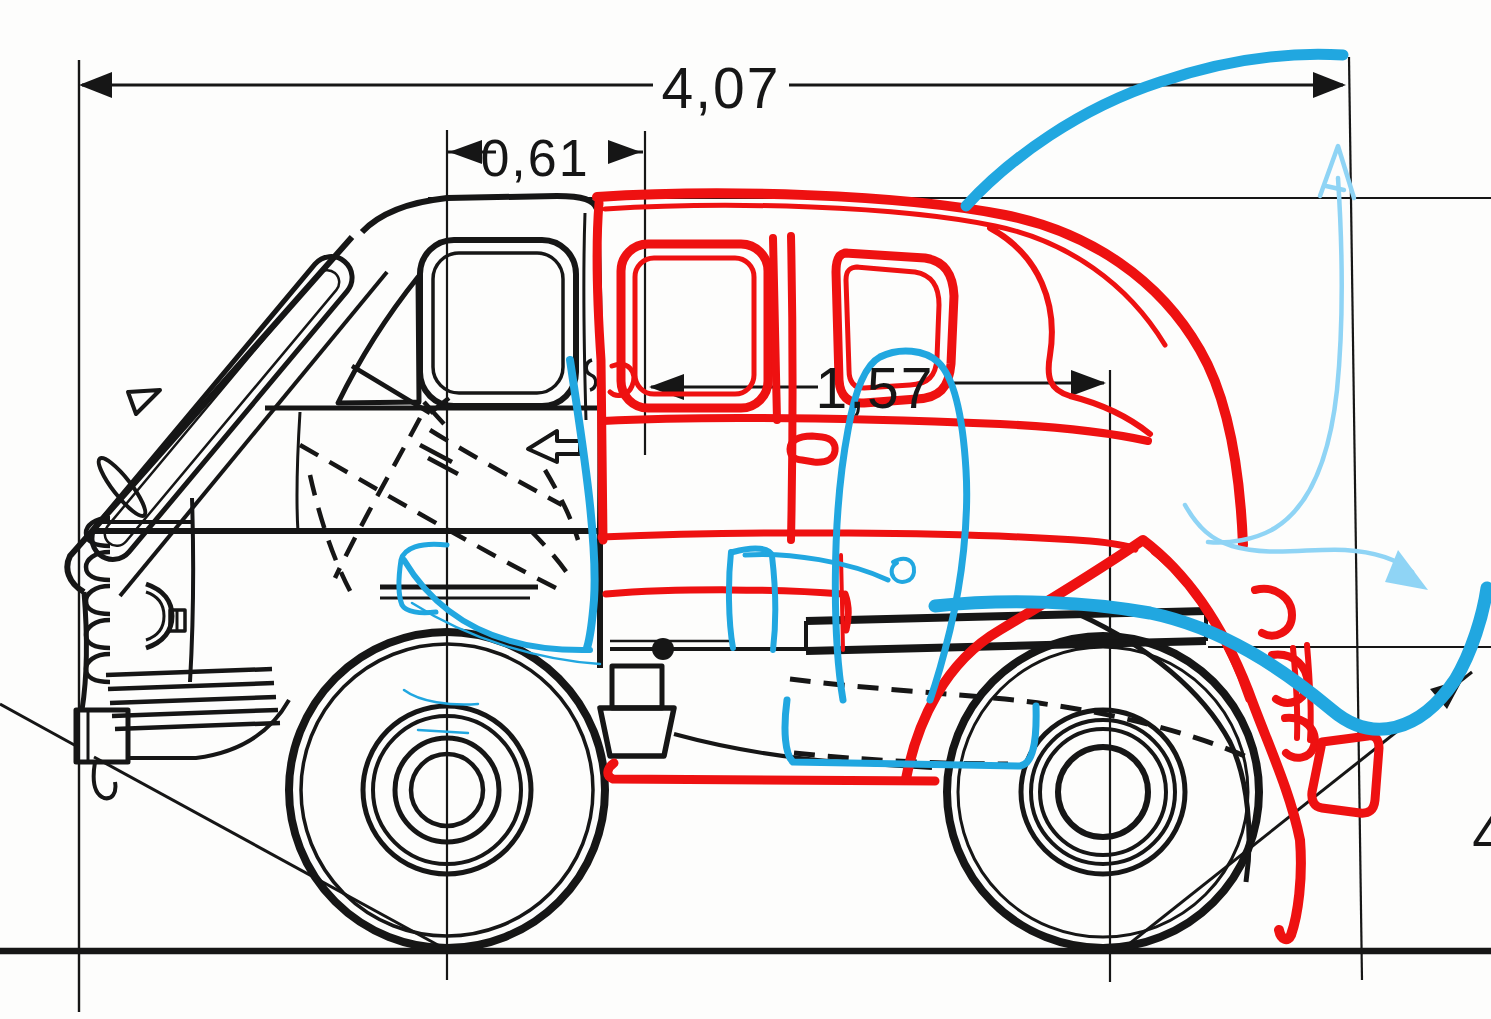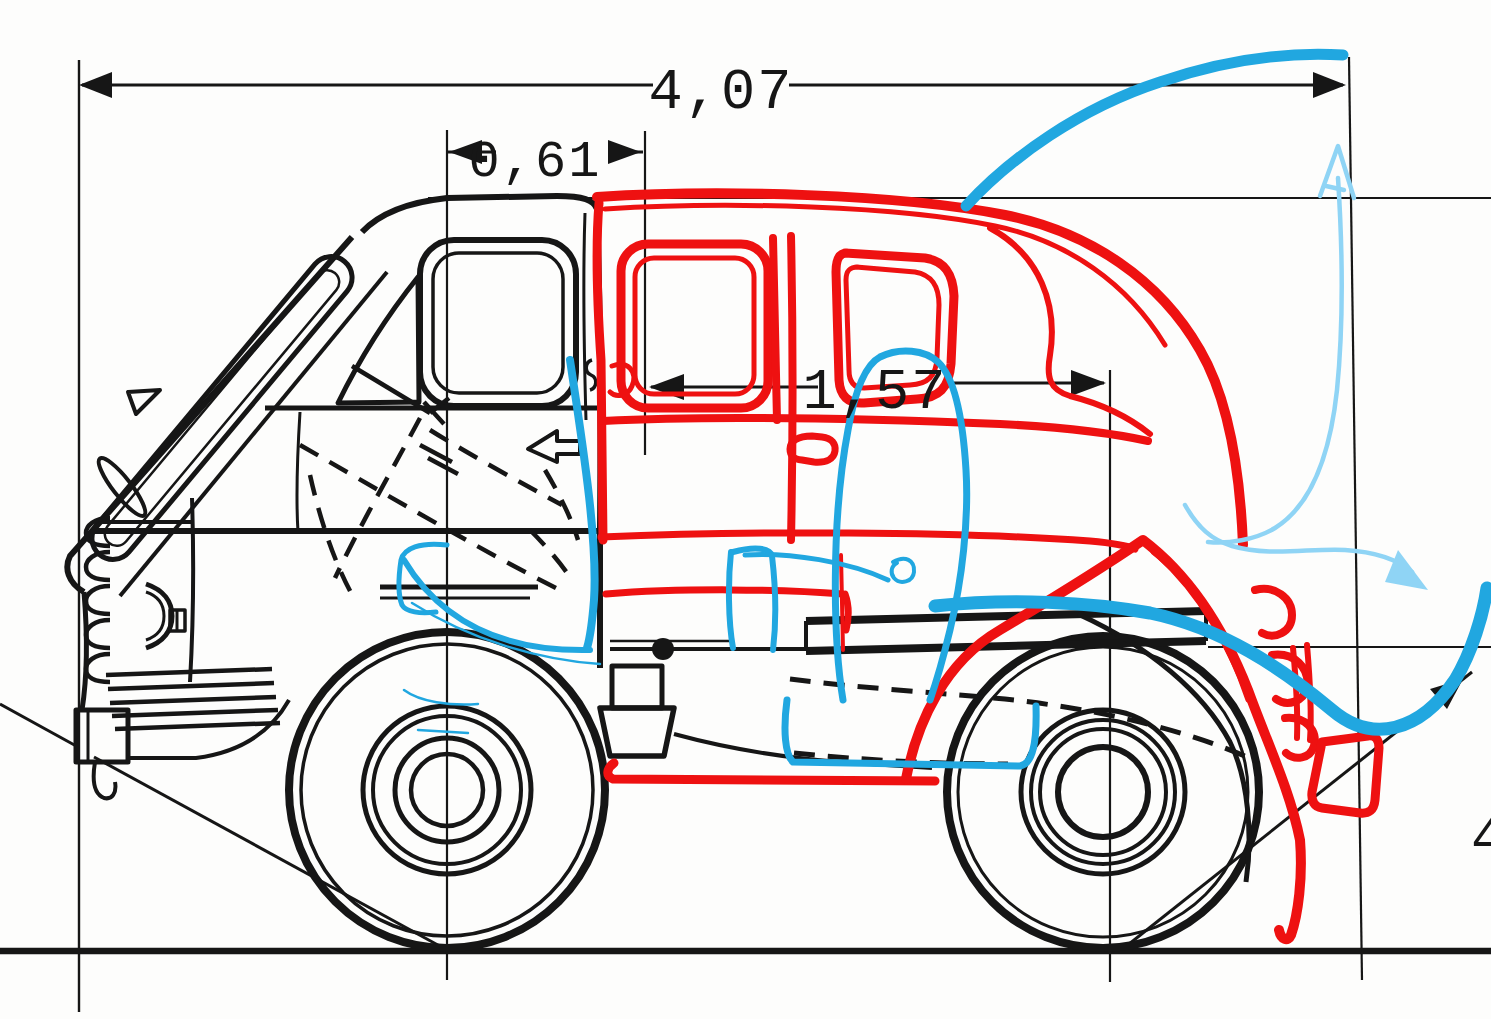--- a/index.html
+++ b/index.html
@@ -3,21 +3,21 @@
 <meta charset="utf-8">
 <style>
   :root{
     --ink:#161616; --sketch_red:#ee1111; --sketch_blue:#21a7e0;
     --sketch_light_blue:#8fd4f5; --paper:#fdfdfc;
   }
   html,body{margin:0;padding:0;background:#888;}
   #stage{
     position:relative;width:1491px;height:1019px;margin:0 auto;
     background:var(--paper);overflow:hidden;
-    font-family:Liberation Mono, monospace;
+    font-family:Liberation Sans, sans-serif;
   }
   svg{position:absolute;left:0;top:0;}
   .ln{stroke:var(--ink);fill:none;stroke-linecap:butt;stroke-linejoin:round;}
   .fl{fill:var(--ink);stroke:none;}
   .dash{stroke:var(--ink);fill:none;stroke-linecap:butt;stroke-dasharray:21 13;}
   .rs{stroke:var(--sketch_red);fill:none;stroke-linecap:round;stroke-linejoin:round;}
   .bs{stroke:var(--sketch_blue);fill:none;stroke-linecap:round;stroke-linejoin:round;}
   .lb{stroke:var(--sketch_light_blue);fill:none;stroke-linecap:round;stroke-linejoin:round;}
   .lbf{fill:var(--sketch_light_blue);stroke:none;}
   text.dim{fill:var(--ink);font-size:57px;letter-spacing:2px;}

